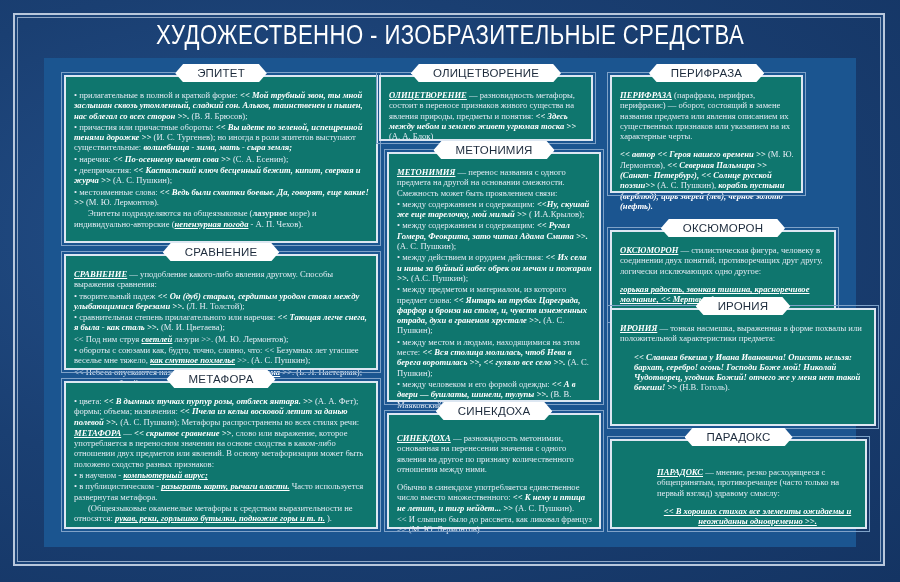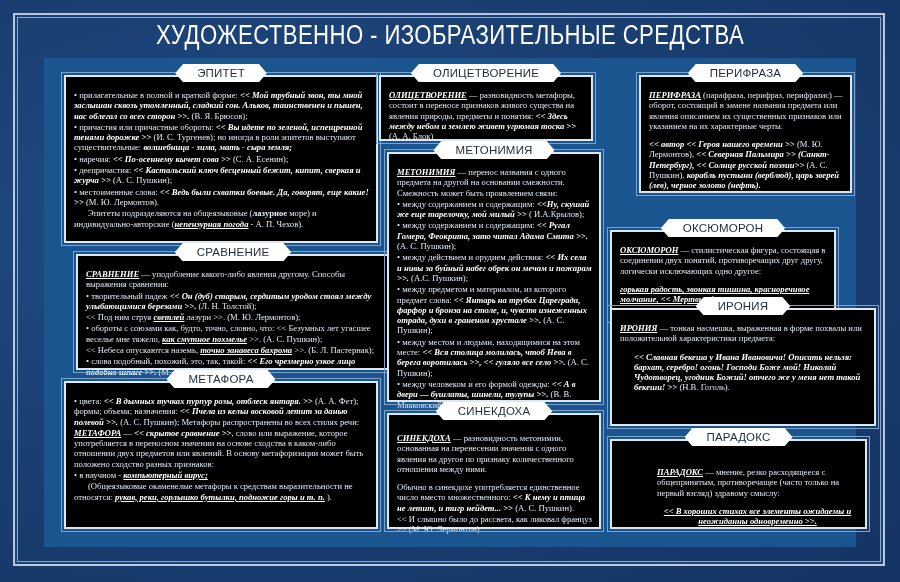--- a/index.html
+++ b/index.html
@@ -23,21 +23,21 @@
     font-weight: normal;
   }
   .main-panel {
     position: absolute; left: 44px; top: 58px; width: 812px; height: 489px;
     background: #1b5590;
   }
   .card {
     position: absolute; box-sizing: border-box;
     border: 2px solid #dde7f2;
     outline: 1px solid #7fa2c8; outline-offset: 2px;
-    background: #000000;
+    background: #0f766e;
     padding: 13px 7px 4px 8px;
     font-size: 8.6px; line-height: 10.3px; color: #e4ebf4;
   }
   .tab {
     position: absolute; top: -13px; left: 50%; transform: translateX(-50%);
     background: #ffffff; color: #1d2b3c;
     font-family: "Liberation Sans", sans-serif; font-size: 11.5px;
     padding: 4px 22px; white-space: nowrap; letter-spacing: 0.2px;
     clip-path: polygon(8px 0, calc(100% - 8px) 0, 100% 50%, calc(100% - 8px) 100%, 8px 100%, 0 50%);
   }
@@ -60,35 +60,37 @@
   <div class="card" style="left:20px; top:17px; width:314px; height:168px;">
     <div class="tab">ЭПИТЕТ</div>
     <p><span>• прилагательные в полной и краткой форме: </span><span class="ex">&lt;&lt; Мой трубный звон, ты мной заслышан сквозь утомленный, сладкий сон. Альков, таинственен и пышен, нас облегал со всех сторон &gt;&gt;.</span><span> (В. Я. Брюсов);</span></p>
     <p><span>• причастия или причастные обороты: </span><span class="ex">&lt;&lt; Вы идете по зеленой, испещренной тенями дорожке &gt;&gt;</span><span> (И. С. Тургенев); но иногда в роли эпитетов выступают существительные: </span><span class="ex">волшебница - зима, мать - сыра земля;</span></p>
     <p><span>• наречия: </span><span class="ex">&lt;&lt; По-осеннему кычет сова &gt;&gt;</span><span> (С. А. Есенин);</span></p>
     <p><span>• деепричастия: </span><span class="ex">&lt;&lt; Кастальский ключ бесценный бежит, кипит, сверкая и журча &gt;&gt;</span><span> (А. С. Пушкин);</span></p>
     <p><span>• местоименные слова: </span><span class="ex">&lt;&lt; Ведь были схватки боевые. Да, говорят, еще какие! &gt;&gt;</span><span> (М. Ю. Лермонтов).</span></p>
     <p class="indent"><span>Эпитеты подразделяются на общеязыковые (</span><b>лазурное</b><span> море) и индивидуально-авторские (</span><span class="ex u">непензурная погода</span><span> - А. П. Чехов).</span></p>
   </div>
 
-  <div class="card" style="left:20px; top:196px; width:314px; height:116px;margin-left:12px;">
+  <div class="card" style="left:20px; top:196px; width:314px; height:116px;">
     <div class="tab">СРАВНЕНИЕ</div>
     <p><span class="term">СРАВНЕНИЕ</span><span> — уподобление какого-либо явления другому. Способы выражения сравнения:</span></p>
     <p><span>• творительный падеж </span><span class="ex">&lt;&lt; Он (дуб) старым, сердитым уродом стоял между улыбающимися березами &gt;&gt;.</span><span> (Л. Н. Толстой);</span></p>
+    <p><span>• сравнительная степень прилагательного или наречия: </span><span class="ex">&lt;&lt; Тающая легче снега, я была - как сталь &gt;&gt;.</span><span> (М. И. Цветаева);</span></p>
     <p><span>&lt;&lt; Под ним струя </span><span class="ex u">светлей</span><span> лазури &gt;&gt;. (М. Ю. Лермонтов);</span></p>
     <p><span>• обороты с союзами как, будто, точно, словно, что: &lt;&lt; Безумных лет угасшее веселье мне тяжело, </span><span class="ex u">как смутное похмелье</span><span> &gt;&gt;.  (А. С. Пушкин);</span></p>
     <p><span>&lt;&lt; Небеса опускаются наземь, </span><span class="ex u">точно занавеса бахрома</span><span> &gt;&gt;. (Б. Л. Пастернак);</span></p>
     <p><span>• слова подобный, похожий, это, так, такой: </span><span class="ex">&lt;&lt; Его чрезмерно узкое лицо подобно шпаге &gt;&gt;.</span><span> (М. И. Цветаева).</span></p>
   </div>
 
   <div class="card" style="left:20px; top:323px; width:314px; height:148px;">
     <div class="tab">МЕТАФОРА</div>
     <p><span>• цвета: </span><span class="ex">&lt;&lt; В дымных тучках пурпур розы, отблеск янтаря. &gt;&gt;</span><span> (А. А. Фет); формы; объема; назначения: </span><span class="ex">&lt;&lt; Пчела из кельи восковой летит за данью полевой &gt;&gt;.</span><span> (А. С. Пушкин); Метафоры распространены во всех стилях речи:</span></p>
     <p><span class="term">МЕТАФОРА</span><span> — </span><span class="ex">&lt;&lt; скрытое сравнение &gt;&gt;</span><span>, слово или выражение, которое употребляется в переносном значении на основе сходства в каком-либо отношении двух предметов или явлений. В основу метафоризации может быть положено сходство разных признаков:</span></p>
     <p><span>• в научном - </span><span class="ex u">компьютерный вирус;</span></p>
+    <p><span>• в публицистическом - </span><span class="ex u">разыграть карту, рычаги власти.</span><span> Часто используется развернутая метафора.</span></p>
     <p class="indent"><span>(Общеязыковые окаменелые метафоры к средствам выразительности не относятся: </span><span class="ex u">рукав, реки, горлышко бутылки, подножие горы и т. п.</span><span> ).</span></p>
   </div>
 
   <div class="card" style="left:335px; top:17px; width:214px; height:66px;">
     <div class="tab">ОЛИЦЕТВОРЕНИЕ</div>
     <p><span class="term">ОЛИЦЕТВОРЕНИЕ</span><span> — разновидность метафоры, состоит в переносе признаков живого существа на явления природы, предметы и понятия: </span><span class="ex">&lt;&lt; Здесь между небом и землею живет угрюмая тоска &gt;&gt;</span><span> (А. А. Блок)</span></p>
   </div>
 
   <div class="card" style="left:343px; top:94px; width:214px; height:250px;">
     <div class="tab">МЕТОНИМИЯ</div>
@@ -103,30 +105,30 @@
   </div>
 
   <div class="card" style="left:343px; top:355px; width:214px; height:116px; padding-top:18px;">
     <div class="tab">СИНЕКДОХА</div>
     <p><span class="term">СИНЕКДОХА</span><span> — разновидность метонимии, основанная на перенесении значения с одного явления на другое по признаку количественного отношения между ними.</span></p>
     <div class="gap"></div>
     <p><span>Обычно в синекдохе употребляется единственное число вместо множественного: </span><span class="ex">&lt;&lt; К нему и птица не летит, и тигр нейдет... &gt;&gt;</span><span> (А. С. Пушкин).</span></p>
     <p>&lt;&lt; И слышно было до рассвета, как ликовал француз &gt;&gt; (М. Ю. Лермонтов).</p>
   </div>
 
-  <div class="card" style="left:595px; top:17px; width:213px; height:118px;">
+  <div class="card" style="left:566px; top:17px; width:193px; height:118px;">
     <div class="tab">ПЕРИФРАЗА</div>
     <p><span class="term">ПЕРИФРАЗА</span><span> (парафраза, перифраз, перифразис) — оборот, состоящий в замене названия предмета или явления описанием их существенных признаков или указанием на их характерные черты.</span></p>
     <div class="gap"></div>
     <p><span class="ex">&lt;&lt; автор &lt;&lt; Героя нашего времени &gt;&gt;</span><span> (М. Ю. Лермонтов), </span><span class="ex">&lt;&lt; Северная Пальмира &gt;&gt; (Санкт- Петербург), &lt;&lt; Солнце русской поэзии&gt;&gt;</span><span> (А. С. Пушкин), </span><span class="ex">корабль пустыни (верблюд), царь зверей (лев), черное золото (нефть).</span></p>
   </div>
 
   <div class="card" style="left:566px; top:148px; width:226px; height:90px;margin-top:24px;">
     <div class="tab">ОКСЮМОРОН</div>
-    <p><span class="term">ОКСЮМОРОН</span><span> — стилистическая фигура, состоящая в соединении двух понятий, противоречащих друг другу, логически исключающих одно другое:</span></p>
+    <p><span class="term">ОКСЮМОРОН</span><span> — стилистическая фигура, человеку в соединении двух понятий, противоречащих друг другу, логически исключающих одно другое:</span></p>
     <div class="gap"></div>
     <p class="ex u">горькая радость, звонкая тишина, красноречивое молчание,  &lt;&lt; Мертвые души &gt;&gt;.</p>
   </div>
 
   <div class="card" style="left:566px; top:250px; width:266px; height:118px;">
     <div class="tab">ИРОНИЯ</div>
     <p><span class="term">ИРОНИЯ</span><span> — тонкая насмешка, выраженная в форме похвалы или положительной характеристики предмета:</span></p>
     <div class="gap"></div>
     <p style="padding-left:14px"><span class="ex">&lt;&lt; Славная бекеша у Ивана Ивановича! Описать нельзя: бархат, серебро! огонь! Господи Боже мой! Николай Чудотворец, угодник Божий! отчего же у меня нет такой бекеши! &gt;&gt;</span><span> (Н.В. Гоголь).</span></p>
   </div>

